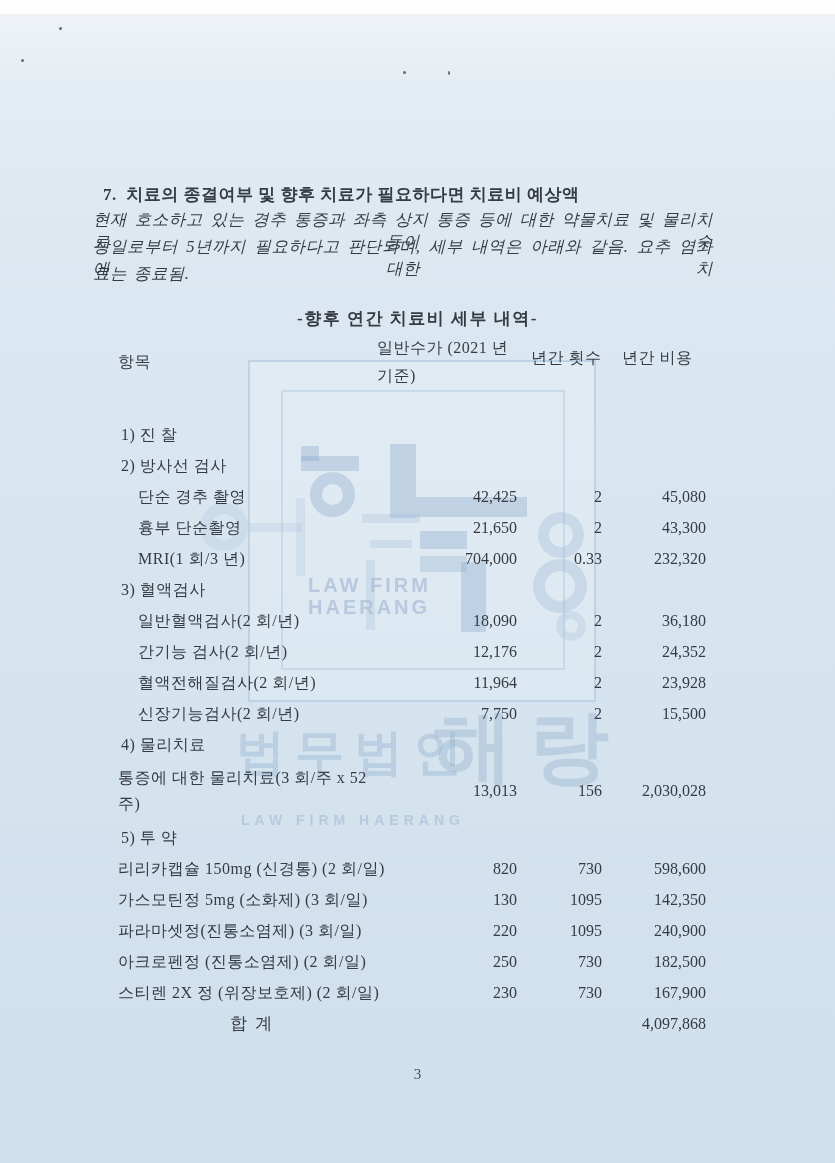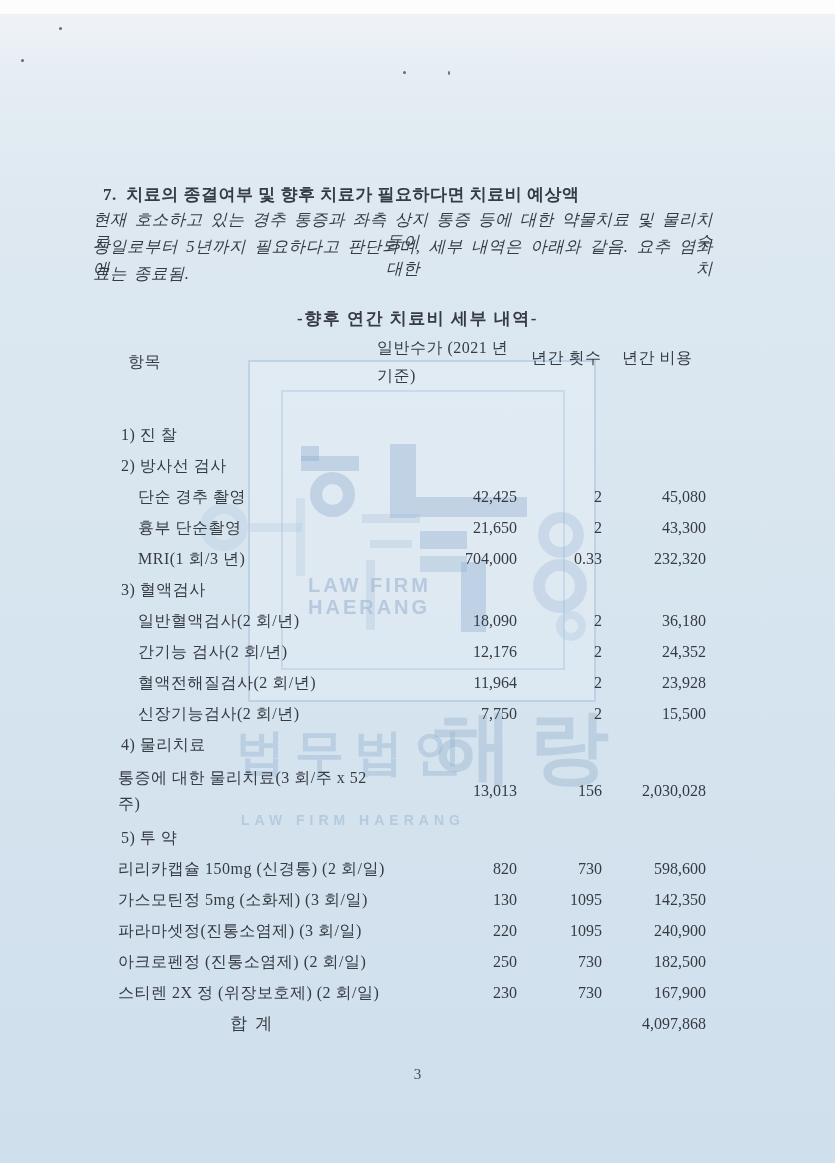--- a/index.html
+++ b/index.html
@@ -32,21 +32,21 @@
 
   
   .heading{position:absolute;left:103px;top:183px;font-size:17px;font-weight:bold;letter-spacing:.5px;white-space:pre;}
   .pline{position:absolute;left:93px;width:620px;font-size:16.5px;letter-spacing:.5px;word-spacing:2px;font-style:italic;}
   .pjust{text-align:justify;text-align-last:justify;}
   .p1{top:209px;} .p2{top:236px;} .p3{top:263px;}
 
   .tbl-title{position:absolute;left:0;top:307px;width:835px;text-align:center;font-size:17px;font-weight:bold;letter-spacing:1.5px;}
 
   .th{position:absolute;font-size:16px;letter-spacing:.5px;}
-  .th-item{left:118px;top:352px;margin-left:10px;}
+  .th-item{left:118px;top:352px;}
   .th-price{left:377px;top:334px;line-height:28px;}
   .th-count{left:531px;top:348px;}
   .th-cost{left:622px;top:348px;}
 
   .rows{position:absolute;left:118px;top:392px;width:588px;margin-top:27px;}
   .trow{display:flex;align-items:center;height:31px;font-size:16px;}
   .trow.double{height:62px;}
   .c-label{width:296px;letter-spacing:.5px;white-space:pre-line;line-height:26px;}
   .c-label.indent{padding-left:20px;box-sizing:border-box;}
   .c-label.sec{padding-left:3px;box-sizing:border-box;}

